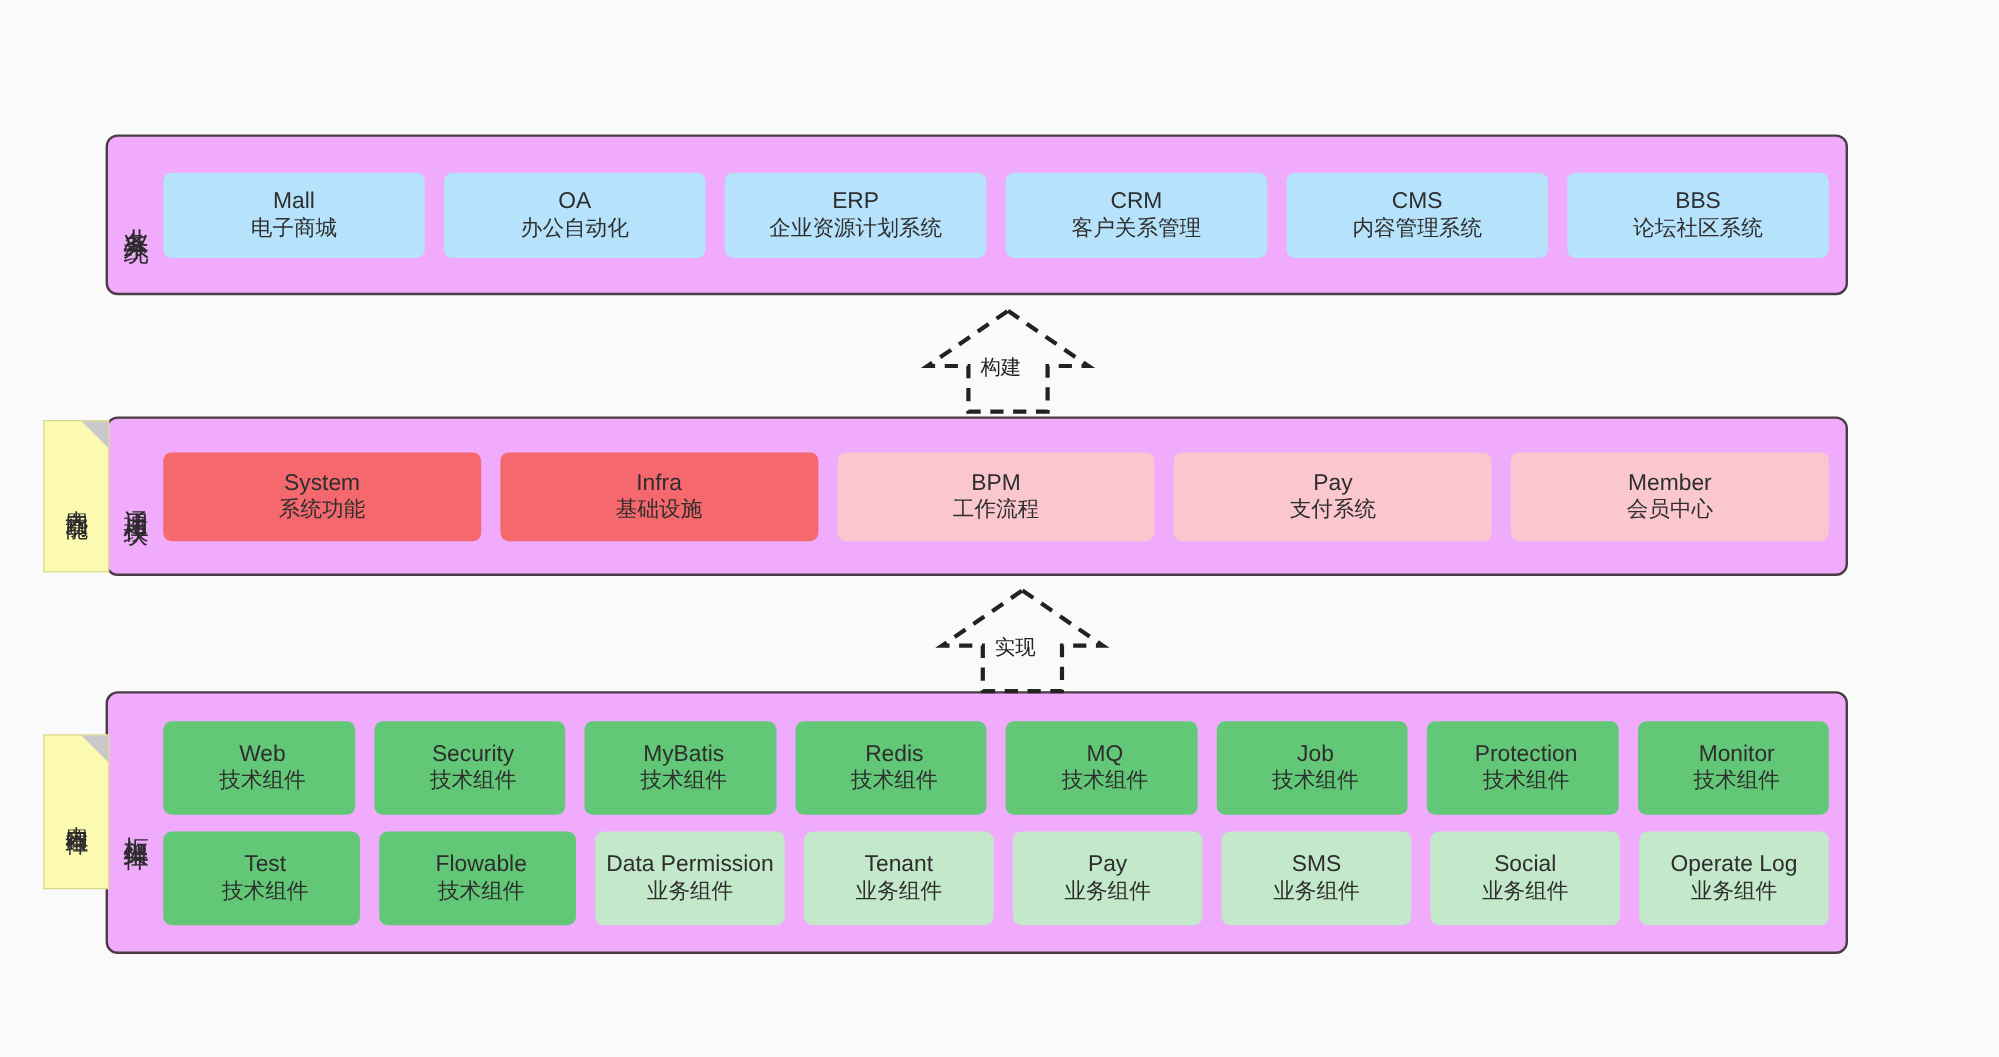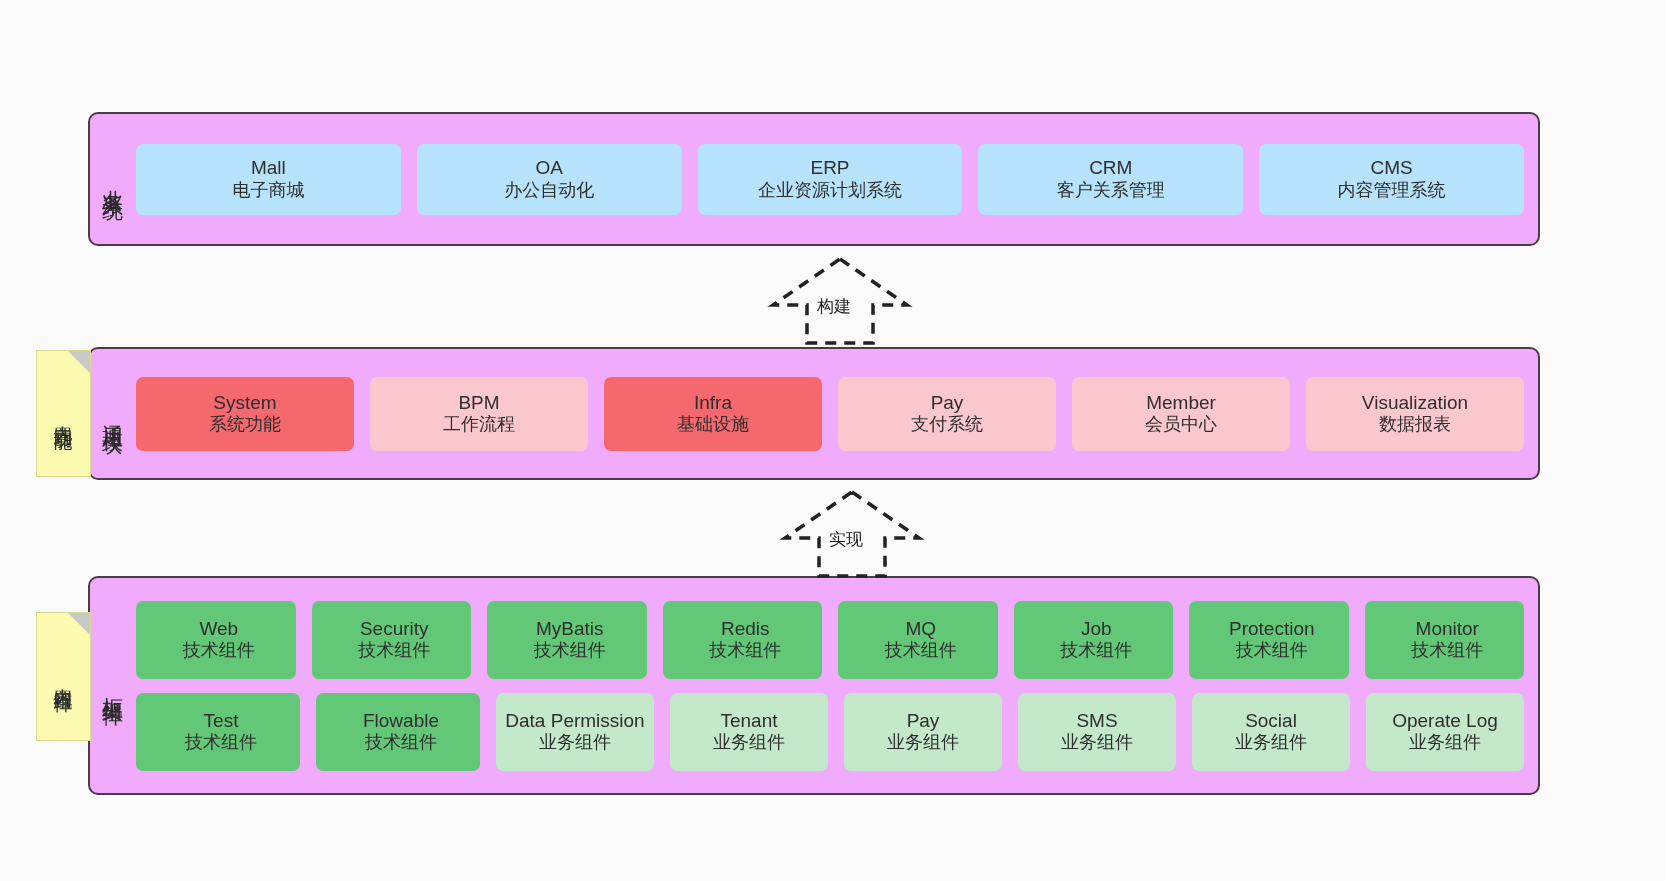--- a/index.html
+++ b/index.html
@@ -158,20 +158,24 @@
           <span class="cn">企业资源计划系统</span>
         </div>
         <div class="cell c-blue">
           <span class="en">CRM</span>
           <span class="cn">客户关系管理</span>
         </div>
         <div class="cell c-blue">
           <span class="en">CMS</span>
           <span class="cn">内容管理系统</span>
         </div>
+        <div class="cell c-blue">
+          <span class="en">BBS</span>
+          <span class="cn">论坛社区系统</span>
+        </div>
       </div>
     </div>
   </div>
 
   <div class="arrow" id="arrow-build">
     <svg viewBox="0 0 160 92" xmlns="http://www.w3.org/2000/svg">
       <g fill="none" stroke="#222" stroke-width="3.5" stroke-dasharray="11,8">
         <path d="M 80 4 L 147 50 L 113 50 L 113 88 L 47 88 L 47 50 L 13 50 Z"></path>
       </g>
     </svg>
@@ -182,39 +186,35 @@
     <span>内置功能</span>
   </div>
   <div class="layer" id="layer-common">
     <div class="layer-label">通用模块</div>
     <div class="layer-body">
       <div class="row">
         <div class="cell c-red">
           <span class="en">System</span>
           <span class="cn">系统功能</span>
         </div>
+        <div class="cell c-red">
+          <span class="en">Infra</span>
+          <span class="cn">基础设施</span>
+        </div>
         <div class="cell c-pink">
           <span class="en">BPM</span>
           <span class="cn">工作流程</span>
         </div>
-        <div class="cell c-red">
-          <span class="en">Infra</span>
-          <span class="cn">基础设施</span>
-        </div>
         <div class="cell c-pink">
           <span class="en">Pay</span>
           <span class="cn">支付系统</span>
         </div>
         <div class="cell c-pink">
           <span class="en">Member</span>
           <span class="cn">会员中心</span>
-        </div>
-        <div class="cell c-pink">
-          <span class="en">Visualization</span>
-          <span class="cn">数据报表</span>
         </div>
       </div>
     </div>
   </div>
 
   <div class="arrow" id="arrow-impl">
     <svg viewBox="0 0 160 92" xmlns="http://www.w3.org/2000/svg">
       <g fill="none" stroke="#222" stroke-width="3.5" stroke-dasharray="11,8">
         <path d="M 80 4 L 147 50 L 113 50 L 113 88 L 47 88 L 47 50 L 13 50 Z"></path>
       </g>

